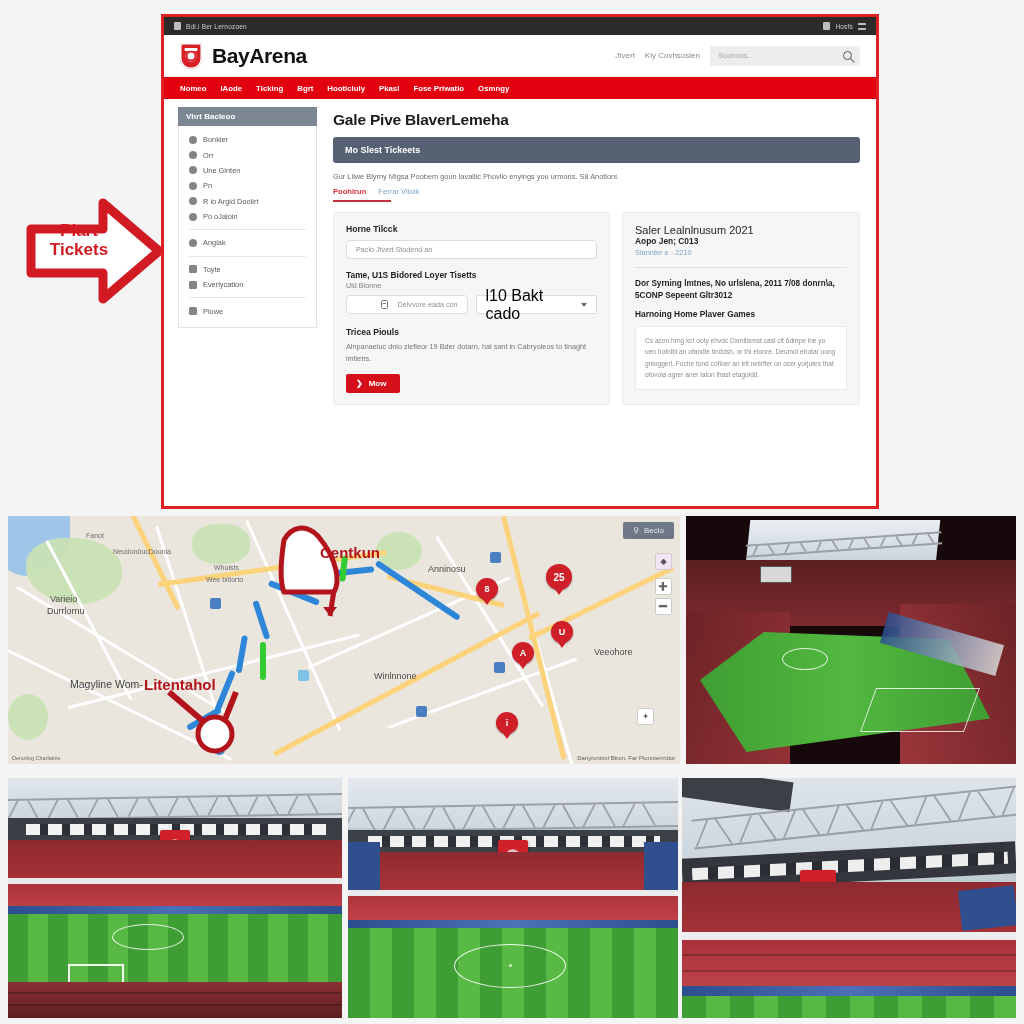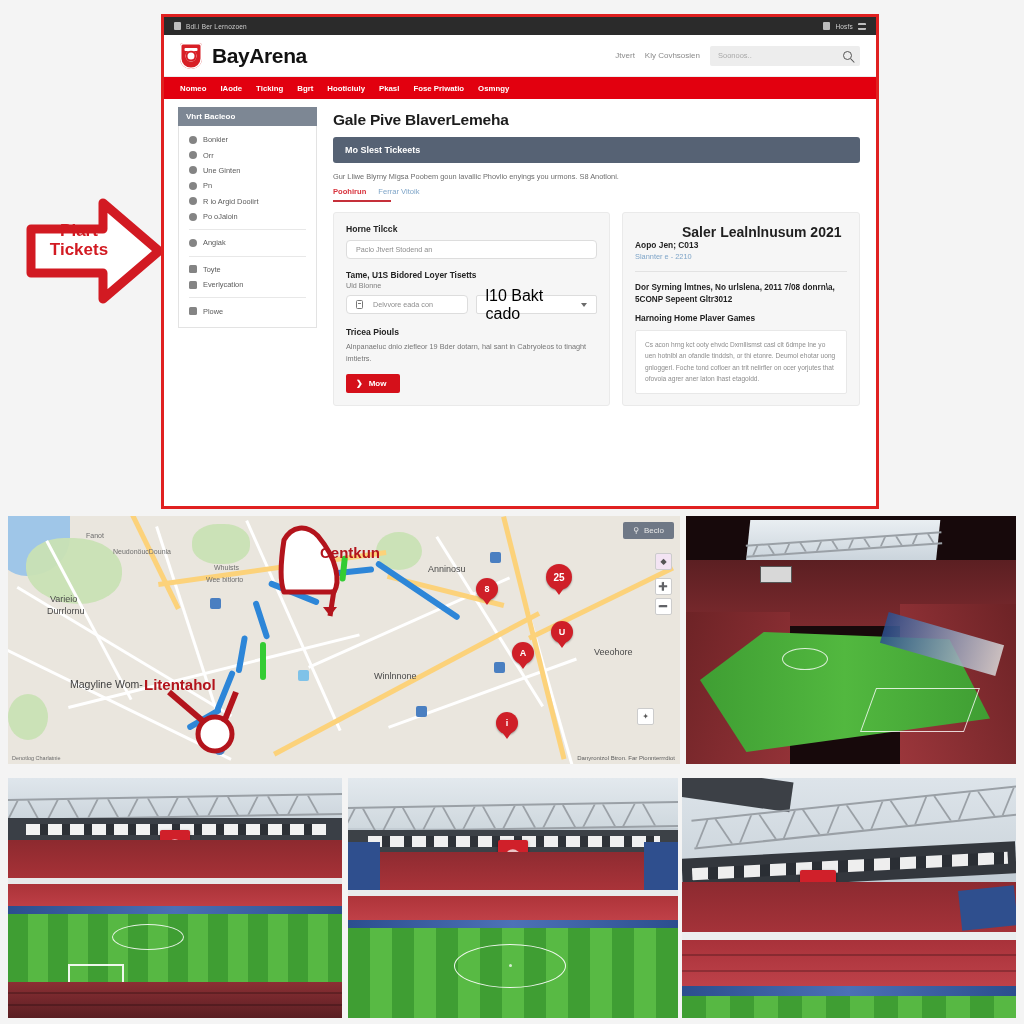--- a/index.html
+++ b/index.html
@@ -114,40 +114,40 @@
   .fld-label { font-size:8.6px; font-weight:bold; color:#232323; margin-bottom:6px; filter:blur(.3px);}
   .text-input {
     background:#fff; border:1px solid #ddd; border-radius:4px;
     height:19px; display:flex; align-items:center; padding:0 9px;
   }
   .text-input .tv { font-size:7.2px; color:#8d8d8d; filter:blur(.5px);}
   .sub-label { font-size:8.4px; font-weight:bold; color:#232323; margin:11px 0 1px; filter:blur(.35px);}
   .sub-note { font-size:7.2px; color:#7d7d7d; margin-bottom:5px; filter:blur(.5px);}
   .row2 { display:flex; gap:8px; }
   .row2 > * { flex:1; min-width:0;}
-  .with-ico { display:flex; align-items:center; gap:10px; }
+  .with-ico { display:flex; align-items:center; gap:10px;justify-content:flex-end; }
   .mini-ico { width:7px; height:9px; border:1.3px solid #777; border-radius:1.5px; flex:none; position:relative;}
   .mini-ico:after{content:"";position:absolute;left:1px;right:1px;top:2px;height:1px;background:#777;}
   .select-input {
     background:#fff; border:1px solid #ddd; border-radius:2px;
     height:19px; display:flex; align-items:center; padding:0 9px; justify-content:space-between;
   }
   .caret { width:0;height:0;border-left:3.5px solid transparent;border-right:3.5px solid transparent;
     border-top:4.5px solid #6a6a6a; flex:none;}
 
   .blk-title { font-size:8.6px; font-weight:bold; color:#232323; margin:13px 0 4px; filter:blur(.35px);}
   .blk-text { font-size:7.3px; line-height:1.65; color:#767676; filter:blur(.5px);}
   .btn-red {
     display:inline-flex; align-items:center; gap:6px; margin-top:9px;
     background:#d5101a; color:#fff; font-size:8px; font-weight:bold;
     padding:5px 14px 5px 10px; border-radius:2px; cursor:pointer; filter:blur(.25px);
   }
   .btn-red .chev { font-size:8px; }
 
-  .r-h1 { font-size:14px; font-weight:bold; color:#1f1f1f; filter:blur(.35px);margin-left:47px;}
+  .r-h1 { font-size:11px; font-weight:normal; color:#1f1f1f; filter:blur(.35px);}
   .r-h2 { font-size:8.4px; font-weight:bold; color:#1f1f1f; filter:blur(.35px);}
   .r-link { font-size:7.4px; color:#7fa5c8; margin-top:2px; filter:blur(.5px); cursor:pointer;}
   .r-rule { height:1px; background:#e2e2e2; margin:10px 0;}
   .r-body { font-size:8.2px; font-weight:bold; color:#1f1f1f; line-height:1.45; filter:blur(.4px);}
   .r-body2 { font-size:8.4px; font-weight:bold; color:#1f1f1f; margin-top:7px; filter:blur(.4px);}
   .r-note {
     background:#fff; border:1px solid #e8e8e8; border-radius:2px;
     padding:8px 9px; margin-top:7px;
     font-size:6.6px; line-height:1.75; color:#8d8d8d; filter:blur(.55px);
   }

